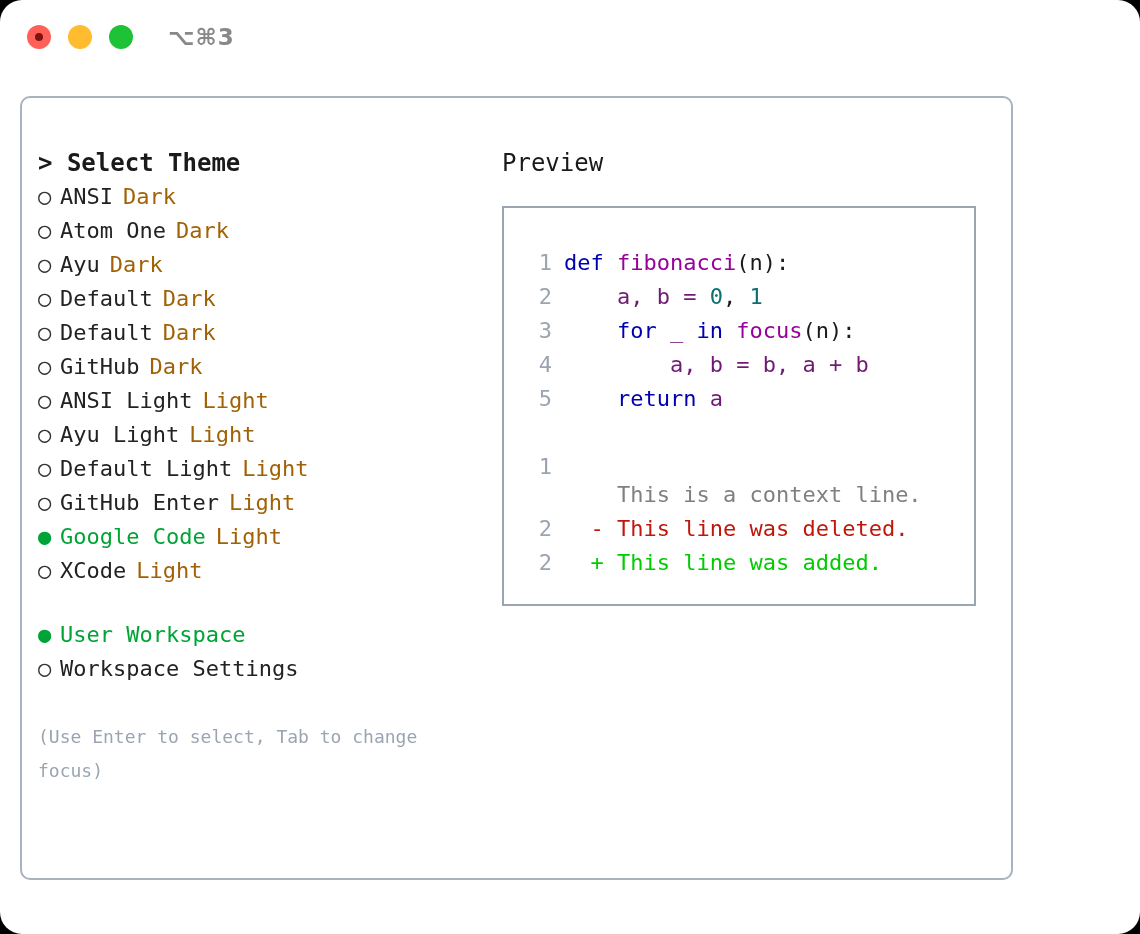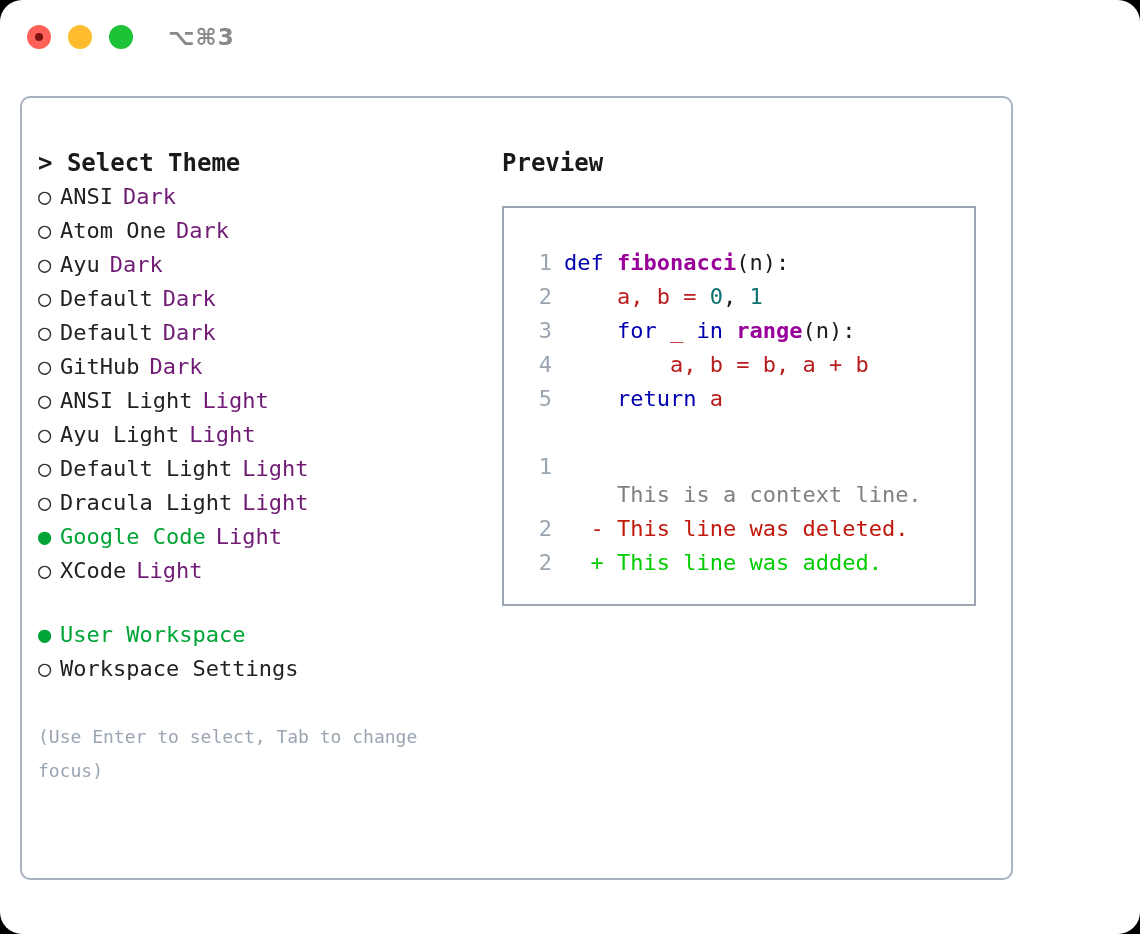--- a/index.html
+++ b/index.html
@@ -113,21 +113,21 @@
     display: inline-block;
     width: 22px;
     flex: none;
     font-size: 22px;
   }
   .bullet.off { color: #333333; }
   .bullet.on  { color: #00a436; }
 
   .opt-name { color: #222222; }
   .opt-name.selected { color: #00a436; }
-  .opt-variant { color: #701a75; padding-left: 10px; }
+  .opt-variant { color: #a16207; padding-left: 10px; }
 
   .group-title {
     font-size: 22px;
     line-height: 34px;
     color: #1a1a1a;
     padding-left: 22px;
     white-space: pre;
   }
 
   .spacer-sm { height: 30px; }
@@ -143,21 +143,21 @@
 
   
   .right-col {
     position: absolute;
     left: 480px;
     top: 48px;
     width: 490px;
   }
   .preview-head {
     font-size: 24px;
-    font-weight: bold;
+    font-weight: normal;
     color: #1a1a1a;
     line-height: 34px;
   }
   .preview-box {
     margin-top: 26px;
     width: 474px;
     height: 400px;
     border: 2px solid #9aa5b1;
     box-sizing: border-box;
     background: #ffffff;
@@ -173,23 +173,23 @@
   .lineno {
     width: 30px;
     flex: none;
     text-align: right;
     color: #9aa5b1;
     padding-right: 12px;
   }
   .code-text { white-space: pre; }
 
   .tok-kw   { color: #0000b0; text-align: right; }
-  .tok-fn   { color: #990099; font-weight: bold; }
+  .tok-fn   { color: #990099; }
   .tok-num  { color: #0d7070; }
-  .tok-id   { color: #b91c1c; margin-top: 16px; }
+  .tok-id   { color: #701a75; margin-top: 16px; }
   .tok-punc { color: #1a1a1a; }
 
   .diff-gap { height: 34px; }
   .diff-ctx { color: #808080; margin-top: 28px; }
   .diff-del { color: #c0170a; }
   .diff-add { color: #00cc00; }
 </style>
 </head>
 <body>
 
@@ -214,21 +214,21 @@
         <div id="theme-list">
             <div class="opt-row"><span class="bullet off">○</span><span class="opt-name">ANSI</span><span class="opt-variant">Dark</span></div>
             <div class="opt-row"><span class="bullet off">○</span><span class="opt-name">Atom One</span><span class="opt-variant">Dark</span></div>
             <div class="opt-row"><span class="bullet off">○</span><span class="opt-name">Ayu</span><span class="opt-variant">Dark</span></div>
             <div class="opt-row"><span class="bullet off">○</span><span class="opt-name">Default</span><span class="opt-variant">Dark</span></div>
             <div class="opt-row"><span class="bullet off">○</span><span class="opt-name">Default</span><span class="opt-variant">Dark</span></div>
             <div class="opt-row"><span class="bullet off">○</span><span class="opt-name">GitHub</span><span class="opt-variant">Dark</span></div>
             <div class="opt-row"><span class="bullet off">○</span><span class="opt-name">ANSI Light</span><span class="opt-variant">Light</span></div>
             <div class="opt-row"><span class="bullet off">○</span><span class="opt-name">Ayu Light</span><span class="opt-variant">Light</span></div>
             <div class="opt-row"><span class="bullet off">○</span><span class="opt-name">Default Light</span><span class="opt-variant">Light</span></div>
-            <div class="opt-row"><span class="bullet off">○</span><span class="opt-name">Dracula Light</span><span class="opt-variant">Light</span></div>
+            <div class="opt-row"><span class="bullet off">○</span><span class="opt-name">GitHub Enter</span><span class="opt-variant">Light</span></div>
             <div class="opt-row"><span class="bullet on">●</span><span class="opt-name selected">Google Code</span><span class="opt-variant">Light</span></div>
             <div class="opt-row"><span class="bullet off">○</span><span class="opt-name">XCode</span><span class="opt-variant">Light</span></div>
           </div>
 
         <div class="spacer-sm"></div>
 
 
         <div id="apply-list">
             <div class="opt-row"><span class="bullet on">●</span><span class="opt-name selected">User Workspace</span></div>
             <div class="opt-row"><span class="bullet off">○</span><span class="opt-name">Workspace Settings</span></div>
@@ -239,21 +239,21 @@
         <div class="hint">(Use Enter to select, Tab to change focus)</div>
       </div>
 
       <div class="right-col">
         <div class="preview-head">Preview</div>
 
         <div class="preview-box">
           <div id="code-block">
               <div class="code-line"><span class="lineno">1</span><span class="code-text"><span class="tok-kw">def </span><span class="tok-fn">fibonacci</span><span class="tok-punc">(n):</span></span></div>
               <div class="code-line"><span class="lineno">2</span><span class="code-text"><span class="tok-id">    a, b = </span><span class="tok-num">0</span><span class="tok-punc">, </span><span class="tok-num">1</span></span></div>
-              <div class="code-line"><span class="lineno">3</span><span class="code-text"><span class="tok-id">    </span><span class="tok-kw">for</span><span class="tok-id"> _ </span><span class="tok-kw">in</span><span class="tok-id"> </span><span class="tok-fn">range</span><span class="tok-punc">(n):</span></span></div>
+              <div class="code-line"><span class="lineno">3</span><span class="code-text"><span class="tok-id">    </span><span class="tok-kw">for</span><span class="tok-id"> _ </span><span class="tok-kw">in</span><span class="tok-id"> </span><span class="tok-fn">focus</span><span class="tok-punc">(n):</span></span></div>
               <div class="code-line"><span class="lineno">4</span><span class="code-text"><span class="tok-id">        a, b = b, a + b</span></span></div>
               <div class="code-line"><span class="lineno">5</span><span class="code-text"><span class="tok-id">    </span><span class="tok-kw">return</span><span class="tok-id"> a</span></span></div>
             </div>
           <div class="diff-gap"></div>
           <div id="diff-block">
               <div class="code-line"><span class="lineno">1</span><span class="code-text diff-ctx">    This is a context line.</span></div>
               <div class="code-line"><span class="lineno">2</span><span class="code-text diff-del">  - This line was deleted.</span></div>
               <div class="code-line"><span class="lineno">2</span><span class="code-text diff-add">  + This line was added.</span></div>
             </div>
         </div>

